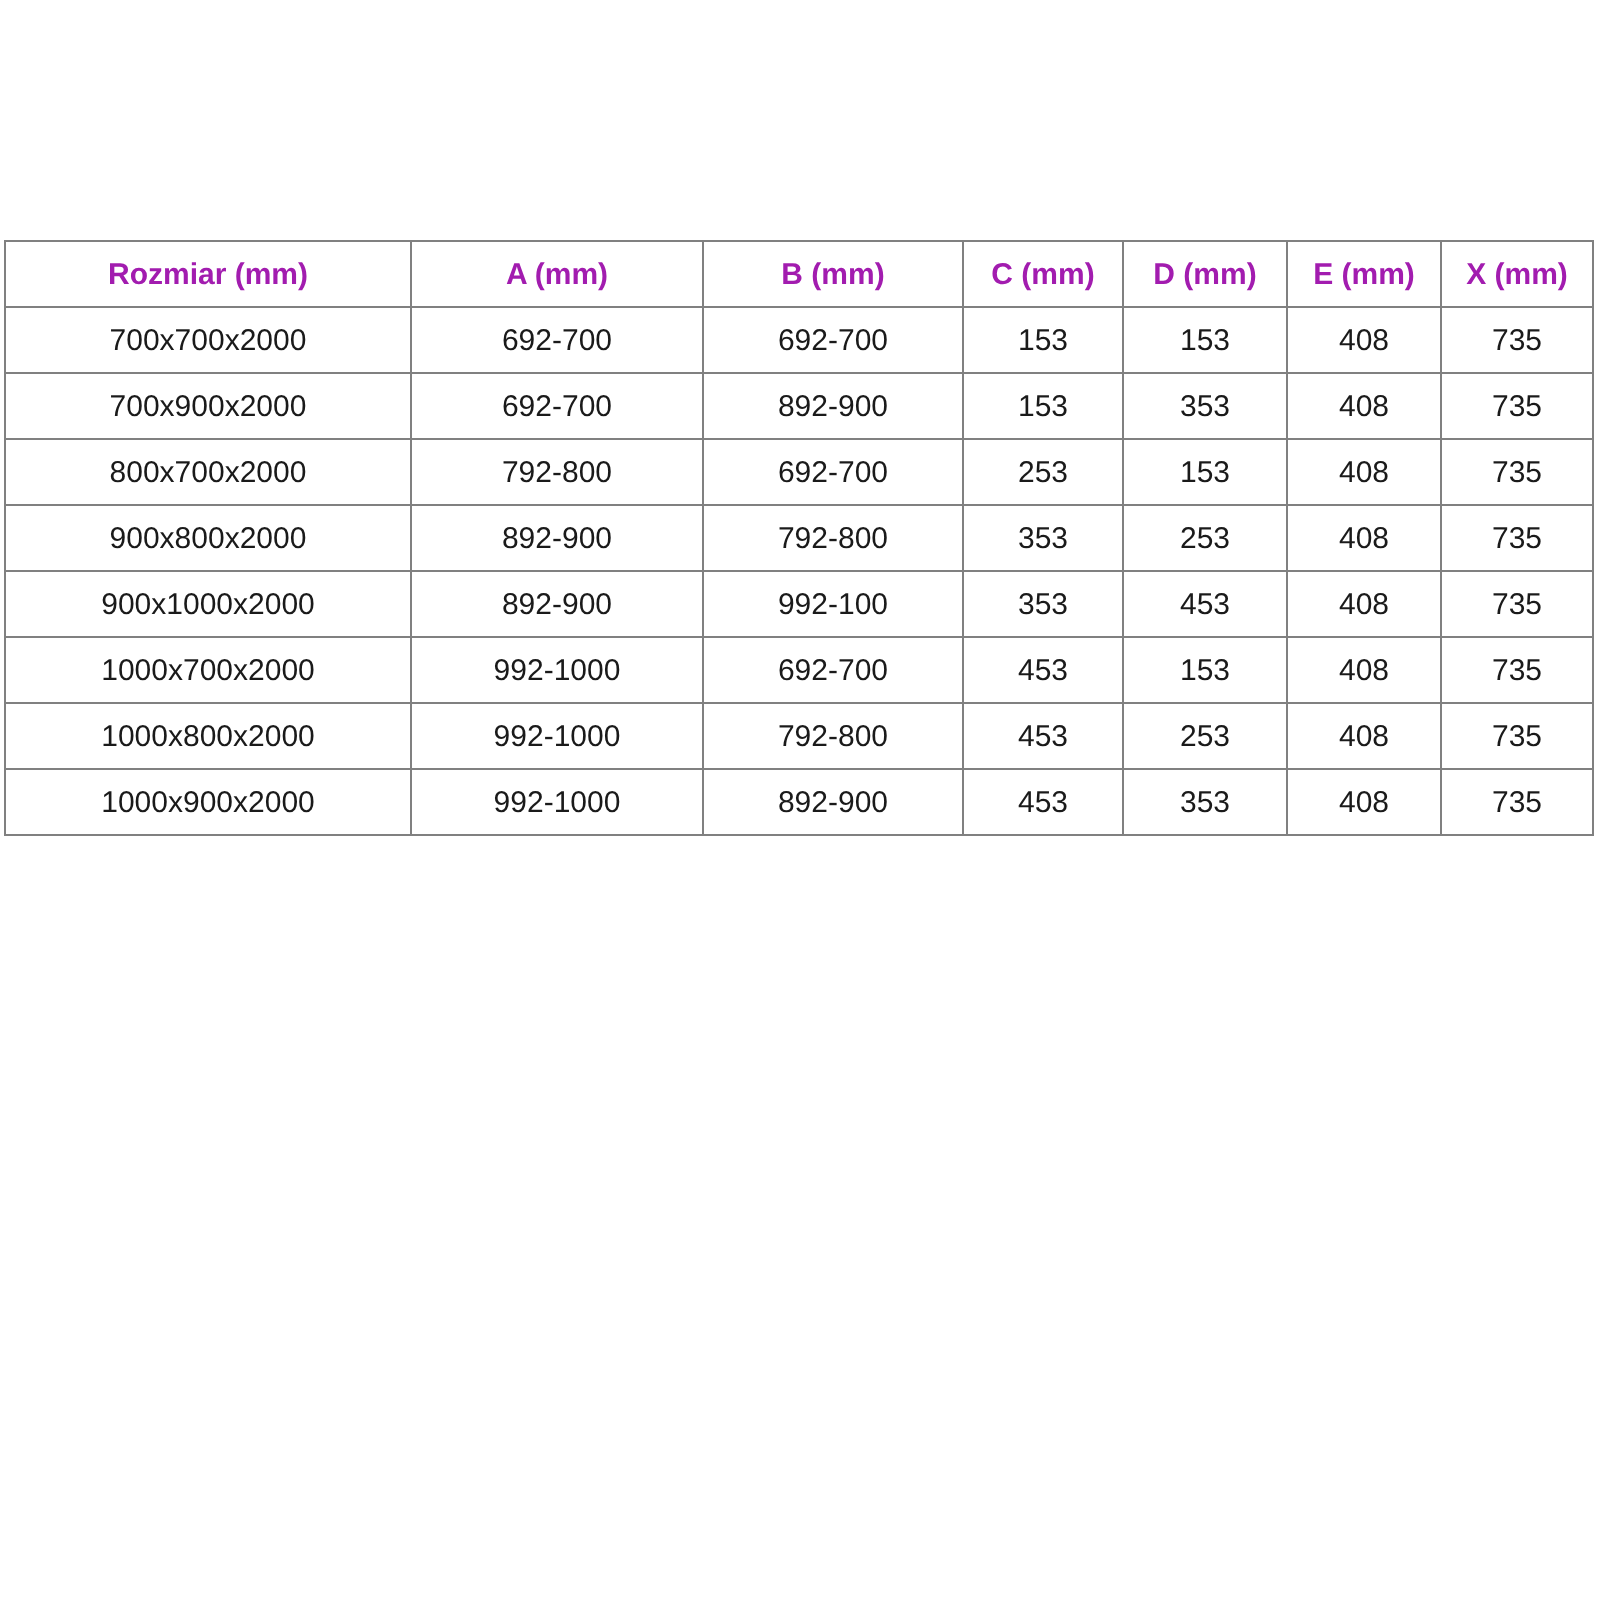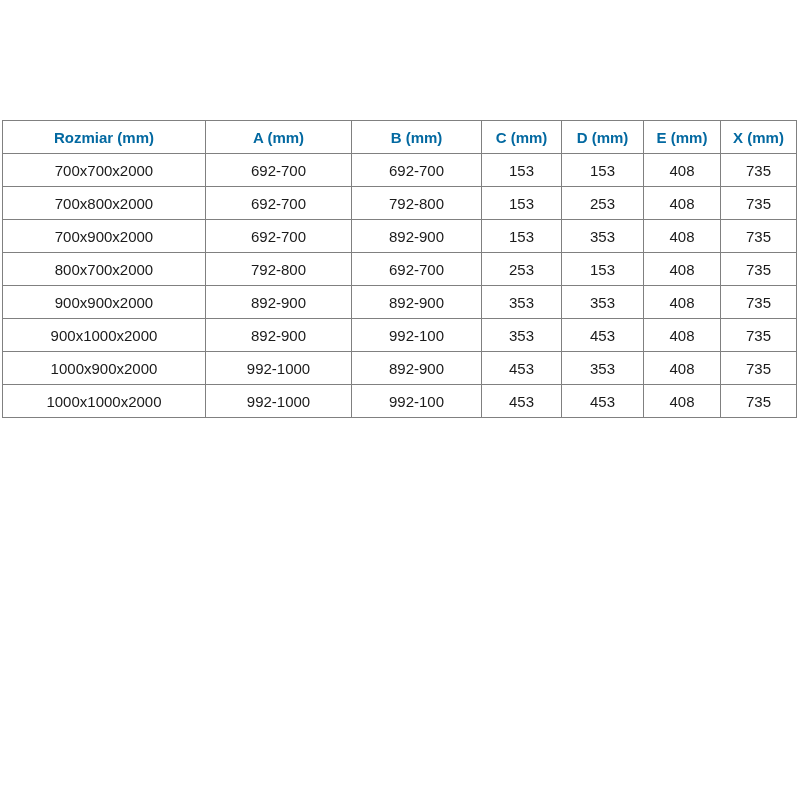--- a/index.html
+++ b/index.html
@@ -29,21 +29,21 @@
     text-align: center;
     vertical-align: middle;
     font-size: 15px;
     color: #1a1a1a;
     background: #ffffff;
     overflow: hidden;
     white-space: nowrap;
   }
   table.dim-table th {
     font-weight: bold;
-    color: #0369a1;
+    color: #a21caf;
   }
   col.c-rozmiar { width: 203px; }
   col.c-a { width: 146px; }
   col.c-b { width: 130px; }
   col.c-c { width: 80px; }
   col.c-d { width: 82px; }
   col.c-e { width: 77px; }
   col.c-x { width: 76px; }
 </style>
 </head>
@@ -75,77 +75,77 @@
         <tr>
           <td>700x700x2000</td>
           <td>692-700</td>
           <td>692-700</td>
           <td>153</td>
           <td>153</td>
           <td>408</td>
           <td>735</td>
         </tr>
         <tr>
-          <td>700x800x2000</td>
-          <td>692-700</td>
-          <td>792-800</td>
-          <td>153</td>
-          <td>253</td>
-          <td>408</td>
-          <td>735</td>
-        </tr>
-        <tr>
           <td>700x900x2000</td>
           <td>692-700</td>
           <td>892-900</td>
           <td>153</td>
           <td>353</td>
           <td>408</td>
           <td>735</td>
         </tr>
         <tr>
           <td>800x700x2000</td>
           <td>792-800</td>
           <td>692-700</td>
           <td>253</td>
           <td>153</td>
           <td>408</td>
           <td>735</td>
         </tr>
         <tr>
-          <td>900x900x2000</td>
+          <td>900x800x2000</td>
           <td>892-900</td>
-          <td>892-900</td>
+          <td>792-800</td>
           <td>353</td>
-          <td>353</td>
+          <td>253</td>
           <td>408</td>
           <td>735</td>
         </tr>
         <tr>
           <td>900x1000x2000</td>
           <td>892-900</td>
           <td>992-100</td>
           <td>353</td>
           <td>453</td>
           <td>408</td>
           <td>735</td>
         </tr>
         <tr>
+          <td>1000x700x2000</td>
+          <td>992-1000</td>
+          <td>692-700</td>
+          <td>453</td>
+          <td>153</td>
+          <td>408</td>
+          <td>735</td>
+        </tr>
+        <tr>
+          <td>1000x800x2000</td>
+          <td>992-1000</td>
+          <td>792-800</td>
+          <td>453</td>
+          <td>253</td>
+          <td>408</td>
+          <td>735</td>
+        </tr>
+        <tr>
           <td>1000x900x2000</td>
           <td>992-1000</td>
           <td>892-900</td>
           <td>453</td>
           <td>353</td>
           <td>408</td>
           <td>735</td>
         </tr>
-        <tr>
-          <td>1000x1000x2000</td>
-          <td>992-1000</td>
-          <td>992-100</td>
-          <td>453</td>
-          <td>453</td>
-          <td>408</td>
-          <td>735</td>
-        </tr>
       </tbody>
   </table>
 </div>
 
 </body></html>

